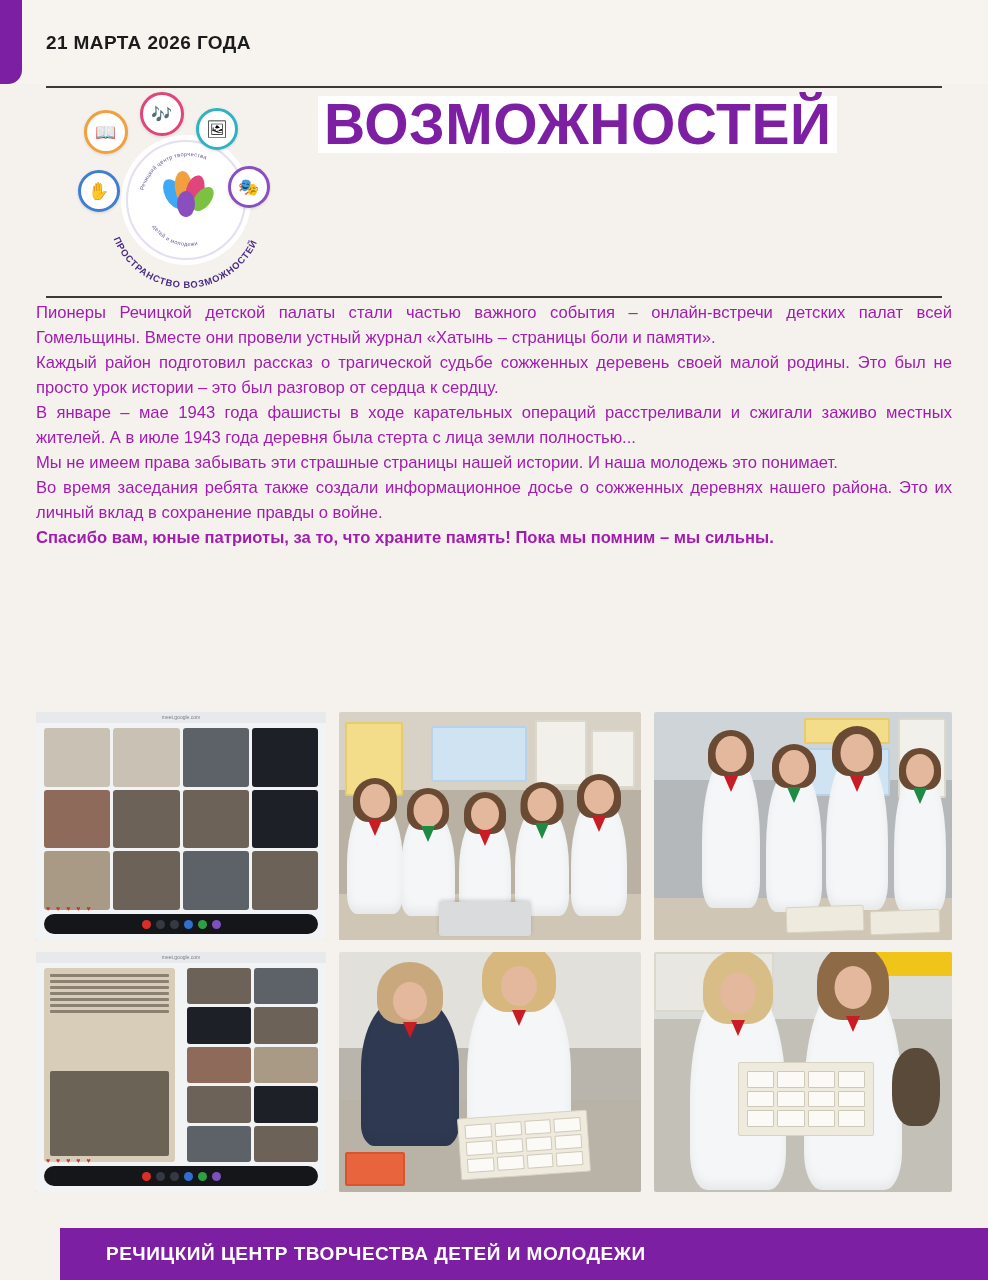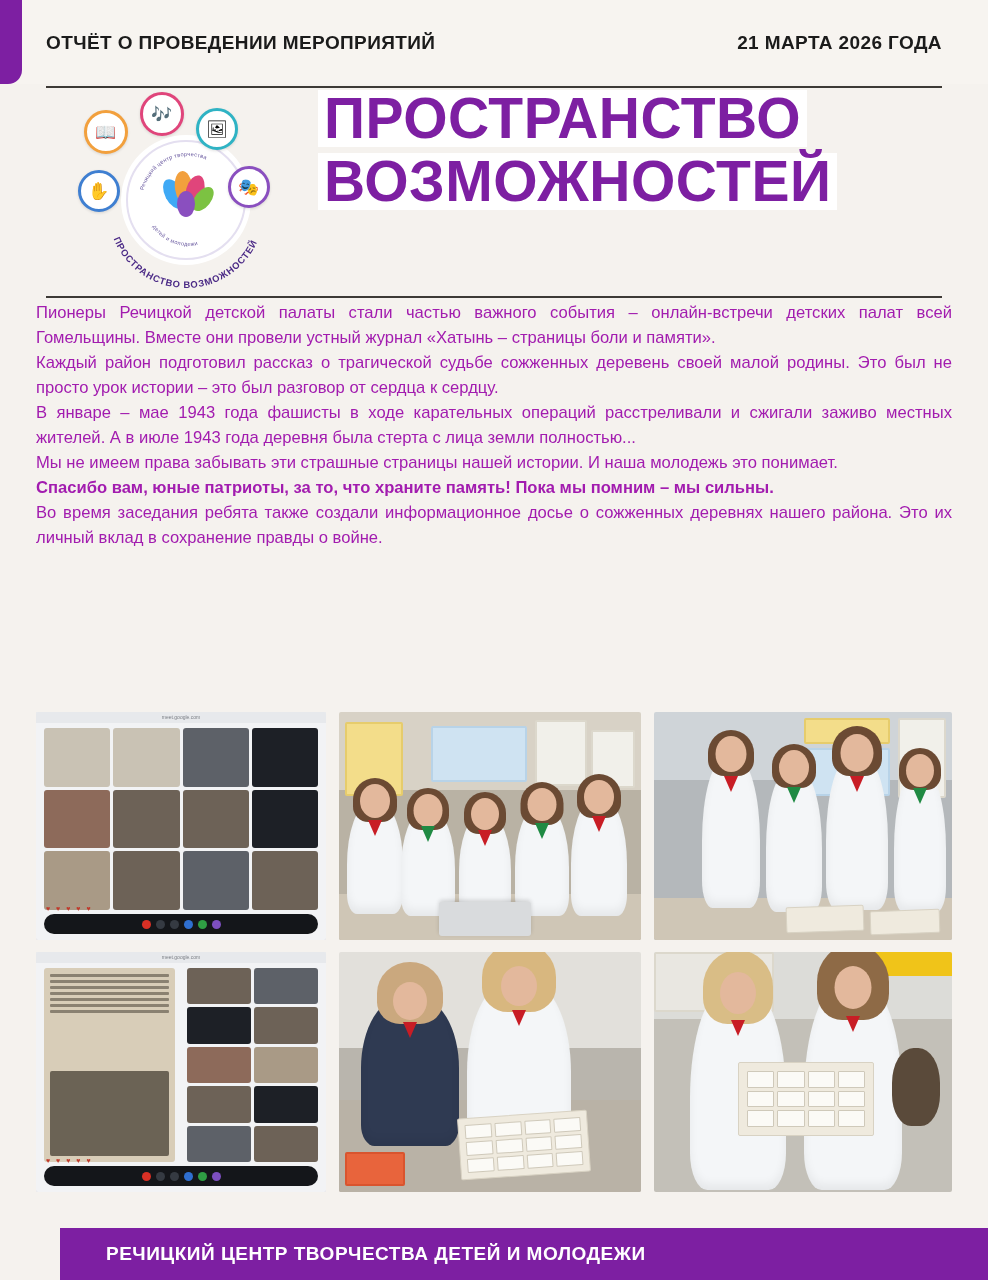--- a/index.html
+++ b/index.html
@@ -354,21 +354,20 @@
     font-weight: bold;
     letter-spacing: 0.5px;
   }
 </style>
 </head>
 <body>
 
 <div class="top-strip">
   <div class="purple-tab"></div>
   <div class="header-row">
-    <div class="report-title">ОТЧЁТ О ПРОВЕДЕНИИ МЕРОПРИЯТИЙ</div>
     <div class="report-date">21 МАРТА 2026 ГОДА</div>
   </div>
 </div>
 <div class="rule rule-top"></div>
 
 <div class="masthead">
 
   <div class="logo-wrap">
     <svg class="logo-ring-text" viewBox="0 0 216 216">
       <defs>
@@ -396,33 +395,32 @@
       </svg>
     </div>
     <div class="bubble b1">📖</div>
     <div class="bubble b2">🎶</div>
     <div class="bubble b3">🖼</div>
     <div class="bubble b4">✋</div>
     <div class="bubble b5">🎭</div>
   </div>
 
   <div class="title-block">
-    <div class="main-title"><span class="hl-line">ПРОСТРАНСТВО</span></div>
     <div class="main-title l2"><span class="hl-line">ВОЗМОЖНОСТЕЙ</span></div>
   </div>
 </div>
 <div class="rule rule-mid"></div>
 
 <div class="article">
   <p class="para">Пионеры Речицкой детской палаты стали частью важного события – онлайн-встречи детских палат всей Гомельщины. Вместе они провели устный журнал «Хатынь – страницы боли и памяти».</p>
   <p class="para">Каждый район подготовил рассказ о трагической судьбе сожженных деревень своей малой родины. Это был не просто урок истории – это был разговор от сердца к сердцу.</p>
   <p class="para">В январе – мае 1943 года фашисты в ходе карательных операций расстреливали и сжигали заживо местных жителей. А в июле 1943 года деревня была стерта с лица земли полностью...</p>
   <p class="para">Мы не имеем права забывать эти страшные страницы нашей истории. И наша молодежь это понимает.</p>
+  <p class="para">Во время заседания ребята также создали информационное досье о сожженных деревнях нашего района. Это их личный вклад в сохранение правды о войне.</p>
   <p class="para bold">Спасибо вам, юные патриоты, за то, что храните память! Пока мы помним – мы сильны.</p>
-  <p class="para">Во время заседания ребята также создали информационное досье о сожженных деревнях нашего района. Это их личный вклад в сохранение правды о войне.</p>
 </div>
 
 <div class="gallery">
 
   <div class="photo">
     <div class="call">
       <div class="call-bar">meet.google.com</div>
       <div class="call-grid">
         <div class="tile doc"></div>
         <div class="tile doc"></div>

